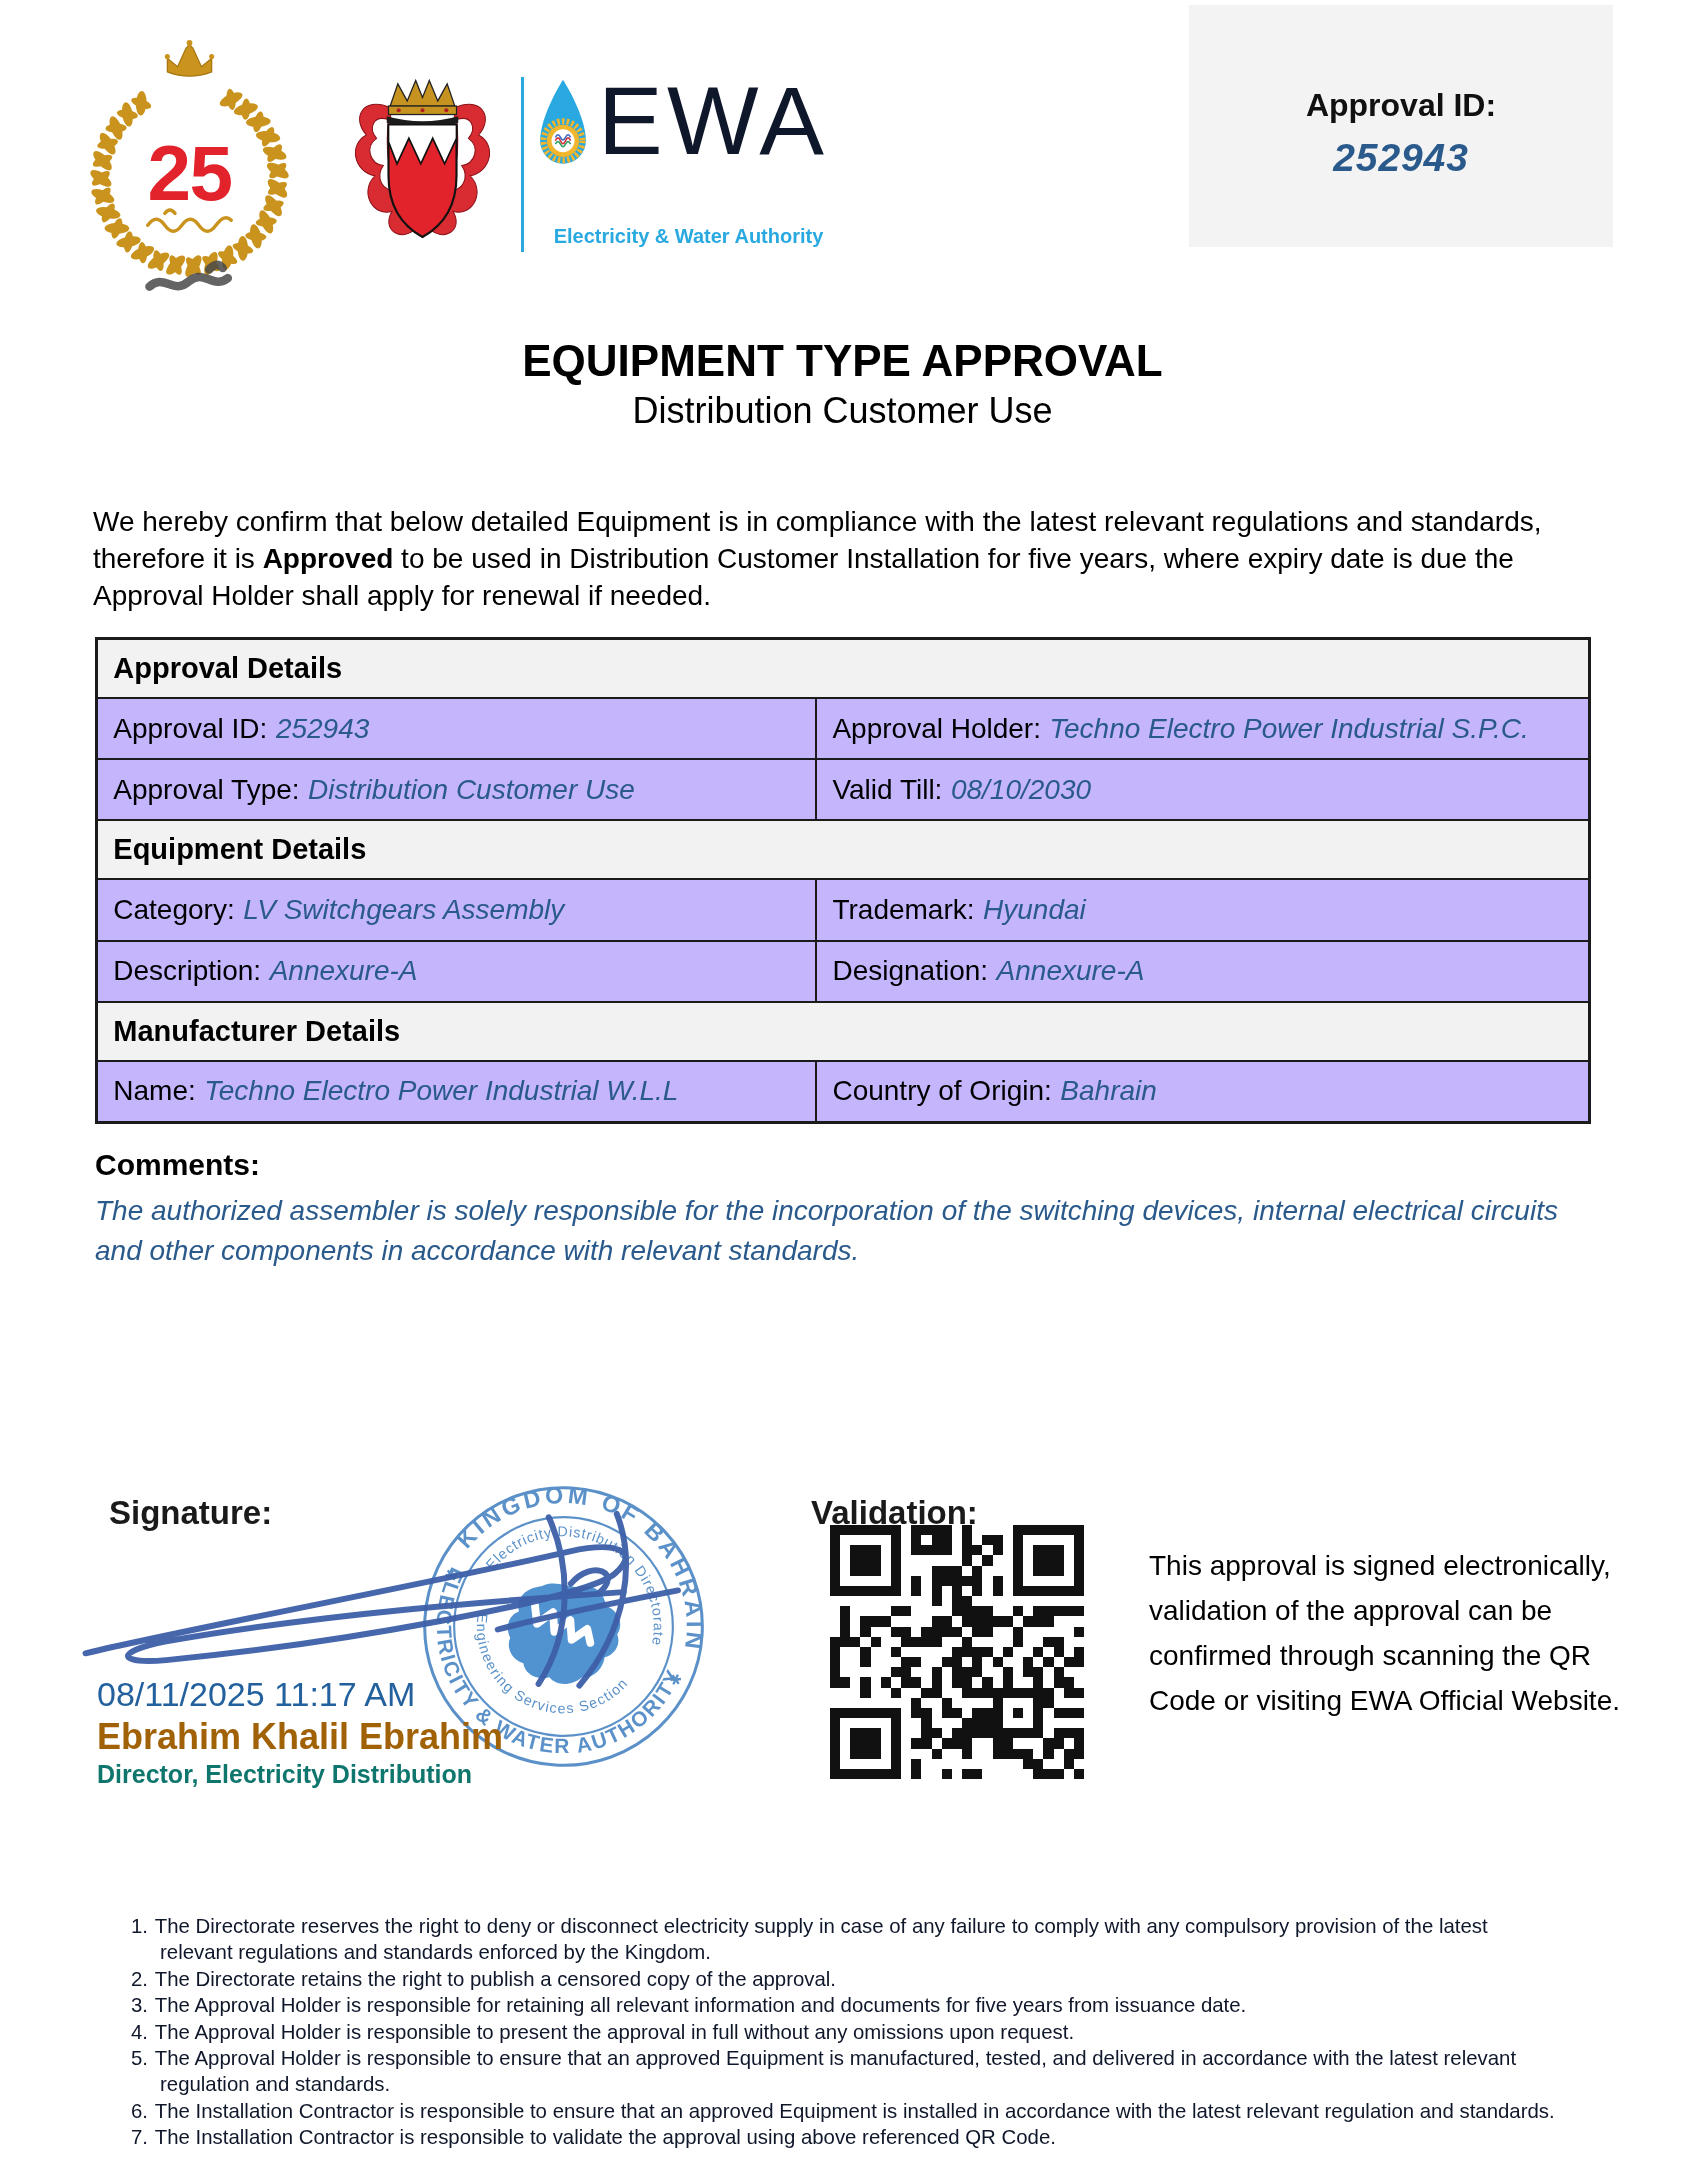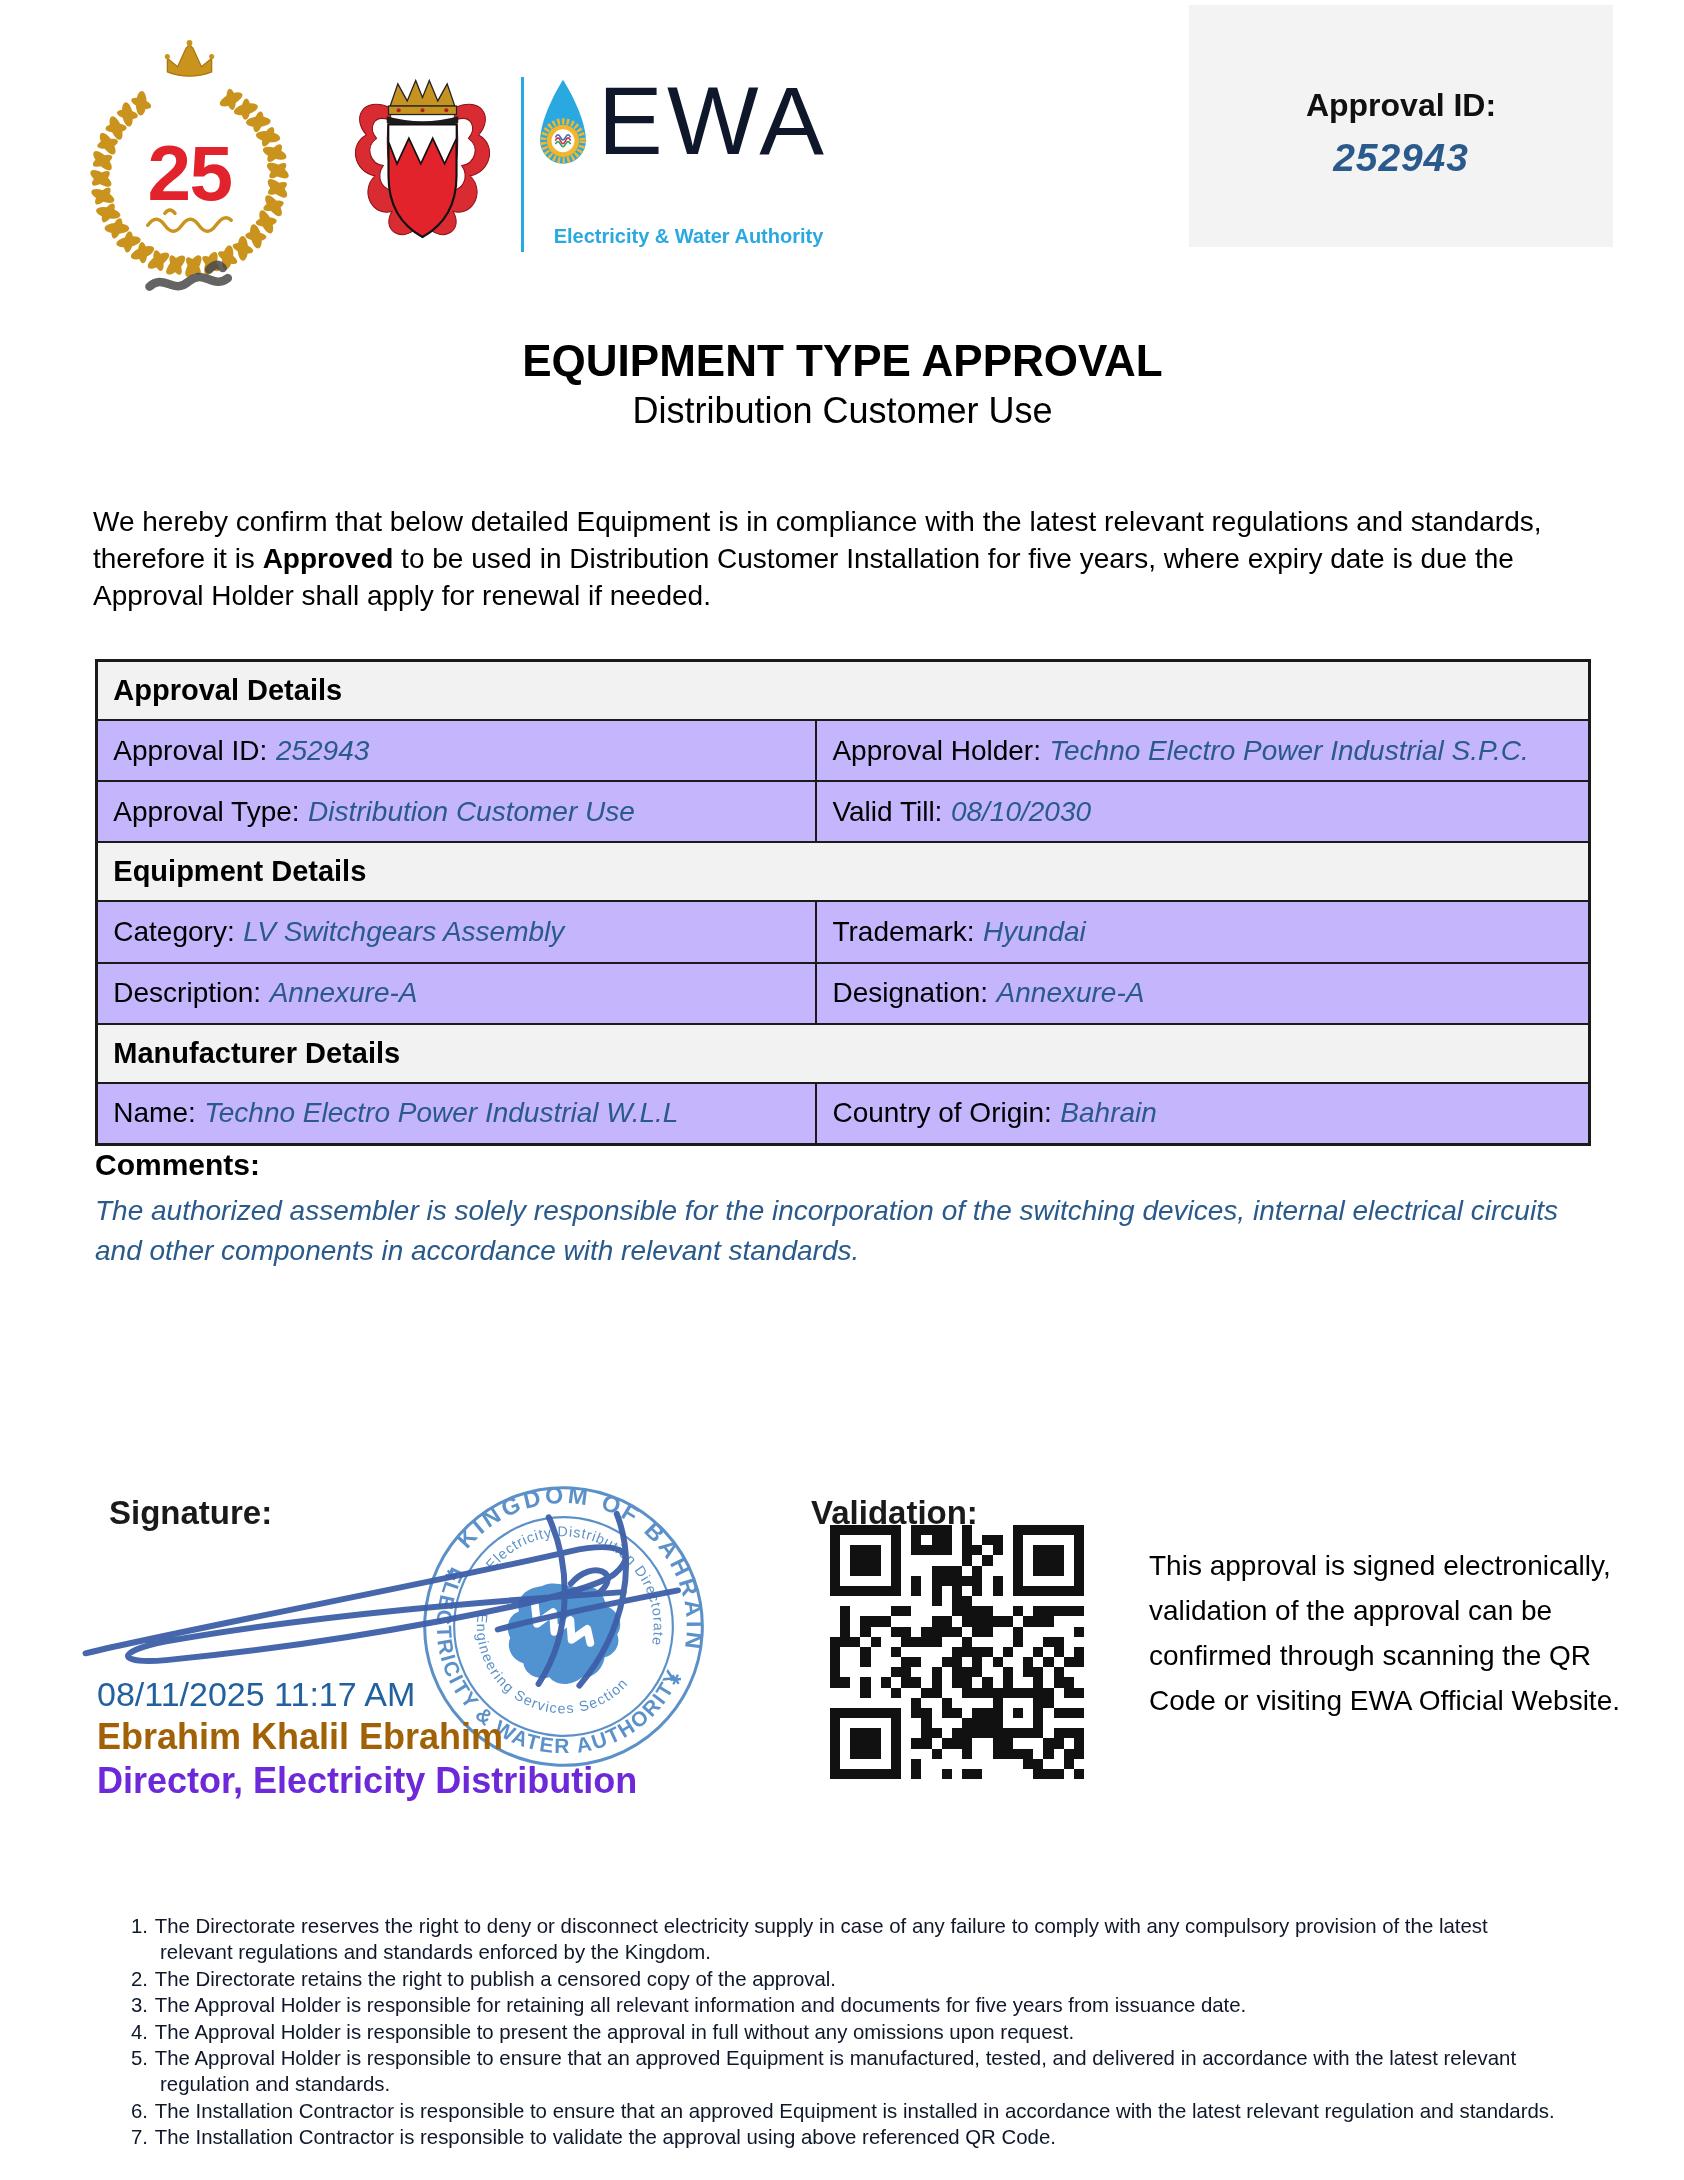--- a/index.html
+++ b/index.html
@@ -21,38 +21,38 @@
   
   .title{left:0;top:336px;width:100%;text-align:center;font-size:44px;font-weight:bold;color:#000;}
   .subtitle{left:0;top:390px;width:100%;text-align:center;font-size:36px;color:#000;}
 
   
   .intro{left:93px;top:503px;width:1504px;font-size:28px;line-height:37px;color:#000;}
 
   
   table.details{left:95px;top:637px;width:1496px;border-collapse:collapse;position:absolute;
                 font-size:28px;color:#000;table-layout:fixed;}
-  table.details,table.details th,table.details td{border:2.6px solid #1b1b1b;margin-top:22px;}
+  table.details,table.details th,table.details td{border:2.6px solid #1b1b1b;}
   table.details{border-width:3.4px;}
   table.details th{background:#f2f2f2;text-align:left;font-size:29px;font-weight:bold;
                    padding:12px 15.3px;height:31px;}
   table.details td{padding:13.6px 15.3px;height:32px;background:#c4b5fd;}
   .cval{color:#2a5a8c;font-style:italic;margin-left:8.5px;}
   .comments-label{left:95px;top:1148px;font-size:30px;font-weight:bold;color:#000;}
   .comments-text{left:95px;top:1191px;width:1504px;font-size:28px;font-style:italic;
                  color:#2a5a8c;line-height:40px;}
 
   
   .sig-label{left:109px;top:1494px;font-size:33px;font-weight:bold;}
   .val-label{left:811px;top:1494px;font-size:33px;font-weight:bold;}
   .stamp{left:416px;top:1479px;width:295px;height:295px;transform:rotate(25deg);opacity:0.9;}
   .signature-svg{left:72px;top:1502px;width:622px;height:204px;}
   .sig-date{left:97px;top:1675px;font-size:34px;color:#23609e;}
   .sig-name{left:97px;top:1716px;font-size:36px;font-weight:bold;color:#a16207;}
-  .sig-role{left:97px;top:1760px;font-size:36px;font-weight:bold;color:#6d28d9;}
+  .sig-role{left:97px;top:1760px;font-size:25px;font-weight:bold;color:#0f766e;}
   .qr{left:830px;top:1525px;width:254px;height:254px;}
   .val-text{left:1106px;top:1543px;width:545px;font-size:28px;color:#000;line-height:45px;margin-left:43px;}
 
   
   .footer{left:109px;top:1913px;width:1453px;font-size:20.4px;color:#0f172a;line-height:26.4px;}
   .footer ol{margin:0;padding:0;list-style:none;}
   .footer li{padding-left:51px;text-indent:-29px;}
   .footer .num{margin-right:6.8px;}
 </style>
 </head>

